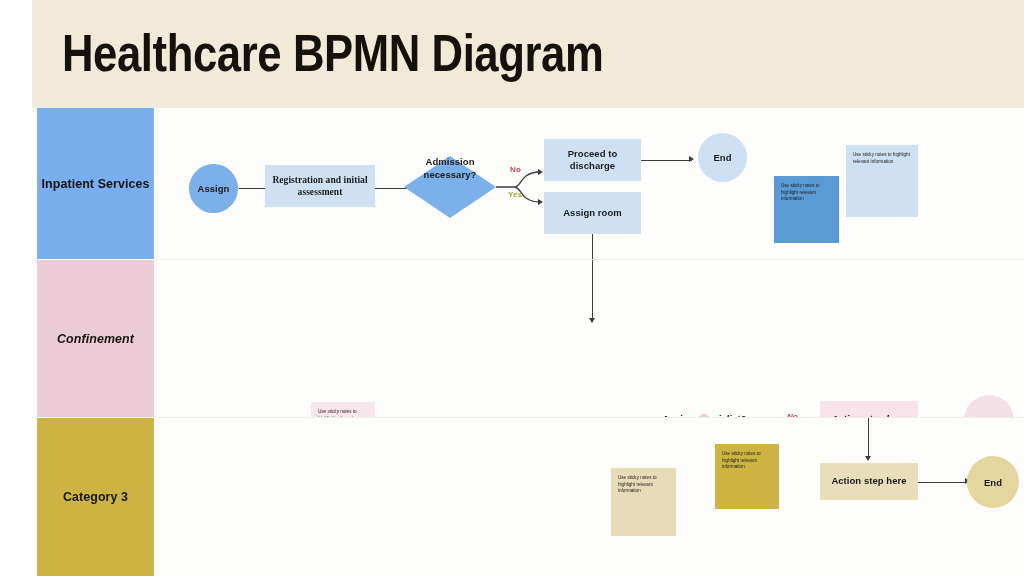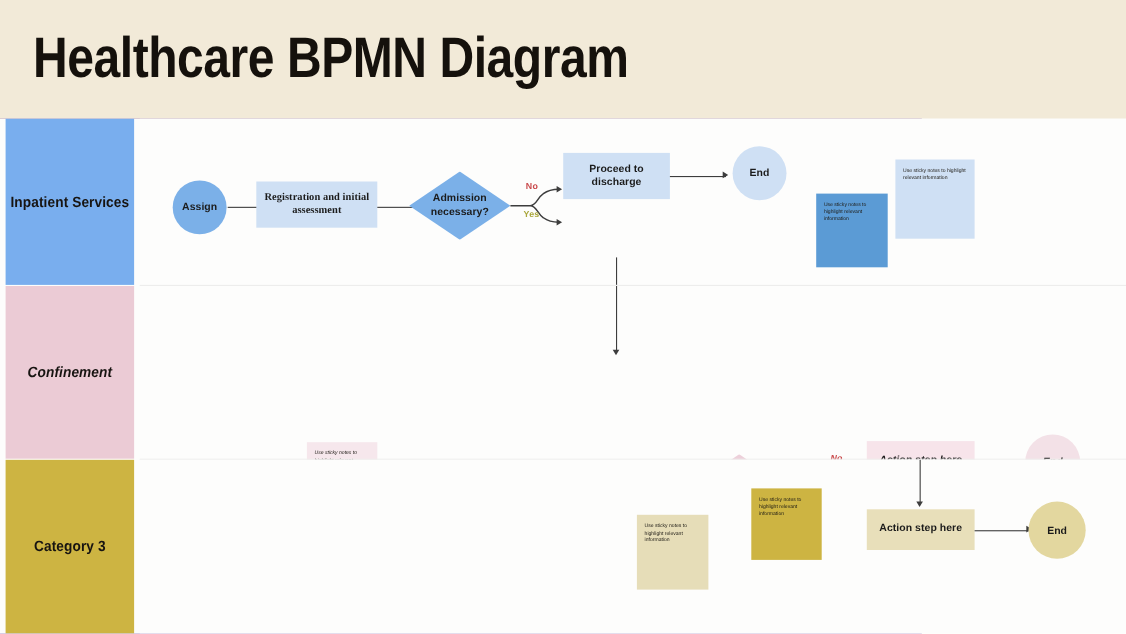--- a/index.html
+++ b/index.html
@@ -2,21 +2,21 @@
 <html><head>
 <meta charset="utf-8">
 <style>
   html,body{margin:0;padding:0;}
   body{
     width:1024px;height:576px;overflow:hidden;
     background:#ffffff;
     font-family:"Liberation Sans","DejaVu Sans",sans-serif;
     -webkit-font-smoothing:antialiased;
   }
-  #page{position:relative;width:838px;height:576px;background:#4c1d95;}
+  #page{position:relative;width:838px;height:576px;background:#b91c1c;margin-left:32px;}
 
   
   .header{
     position:absolute;left:0;top:0;width:1024px;height:108px;
     background:#f2ead8;
   }
   .header-title{
     position:absolute;left:30px;top:22px;
     font-size:52px;line-height:62px;font-weight:700;
     color:#15110c;letter-spacing:-0.5px;
@@ -42,21 +42,21 @@
   .task{
     display:flex;align-items:center;justify-content:center;text-align:center;
     font-size:9.5px;font-weight:700;color:#1b1b1b;line-height:12.5px;
     padding:2px 6px;letter-spacing:0.05px;
   }
   .circle{
     border-radius:50%;
     display:flex;align-items:center;justify-content:center;text-align:center;
     font-size:9.5px;font-weight:700;color:#1b1b1b;letter-spacing:0.05px;
   }
-  .diamond-wrap{display:flex;align-items:center;justify-content:center;}
+  .diamond-wrap{display:flex;align-items:flex-start;justify-content:center;}
   .diamond-shape{position:absolute;left:0;top:0;width:100%;height:100%;}
   .diamond-text{
     position:relative;text-align:center;font-size:9.5px;font-weight:700;
     color:#1b1b1b;line-height:12.5px;width:100%;letter-spacing:0.05px;
   }
 
   
   .sticky{
     position:absolute;box-sizing:border-box;padding:7px 7px 0 7px;
     font-size:4.6px;line-height:6.6px;color:#1f1c16;font-weight:400;
@@ -134,20 +134,23 @@
           <span>Proceed to discharge</span>
         </div>
 
         <div class="edge edge-h" style="left:482px;top:51.5px;width:51px;"></div>
         <div class="arrow-r" style="left:530px;top:48px;"></div>
 
         <div class="node circle" style="left:539px;top:25px;width:49px;height:49px;background:#cfe0f4;">
           <span>End</span>
         </div>
 
+        <div class="node task" style="left:385px;top:84px;width:97px;height:42px;background:#cfe0f4;">
+          <span>Assign room</span>
+        </div>
 
         <div class="edge edge-v" style="left:433px;top:126px;height:25px;"></div>
 
         <div class="sticky" style="left:615px;top:68px;width:65px;height:67px;background:#5b9bd5;">
           <span>Use sticky notes to highlight relevant information</span>
         </div>
         <div class="sticky" style="left:687px;top:37px;width:72px;height:72px;background:#cfe0f4;">
           <span>Use sticky notes to highlight relevant information</span>
         </div>
       </div>

